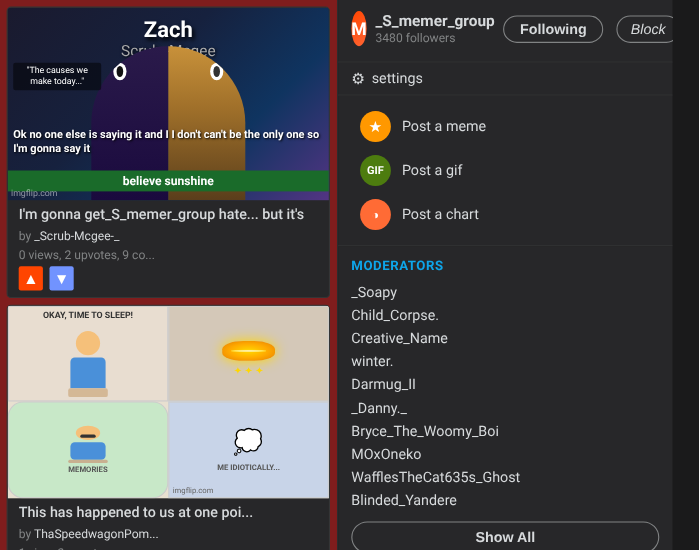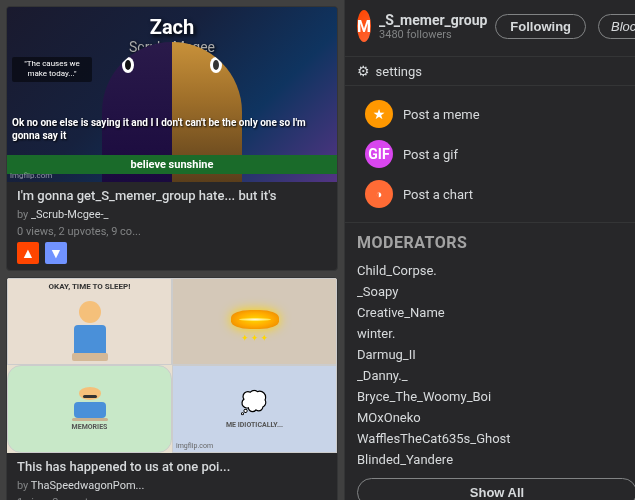--- a/index.html
+++ b/index.html
@@ -8,24 +8,24 @@
       height: 500px;
       background: #1a1a1b;
       font-family: -apple-system, BlinkMacSystemFont, 'Segoe UI', Roboto, sans-serif;
       color: #d7dadc;
       overflow: hidden;
       display: flex;
     }
 
     
     .left-panel {
-      width: 344px;
+      width: 306px;
       height: 500px;
       overflow-y: auto;
-      background: #404040;
+      background: #7f1d1d;
       flex-shrink: 0;
     }
     .left-panel::-webkit-scrollbar { width: 4px; }
     .left-panel::-webkit-scrollbar-thumb { background: #444; }
 
     .post-card {
       background: #272729;
       border: 1px solid #343536;
       border-radius: 4px;
       margin: 6px 6px;
@@ -287,33 +287,33 @@
     .action-icon {
       width: 28px;
       height: 28px;
       border-radius: 50%;
       display: flex;
       align-items: center;
       justify-content: center;
       font-size: 14px;
     }
     .icon-meme { background: #ff9800; color: white; }
-    .icon-gif { background: #d946ef; color: white; font-size: 14px; font-weight: bold; }
+    .icon-gif { background: #4d7c0f; color: white; font-size: 10px; font-weight: bold; }
     .icon-chart { background: #ff6b35; color: white; font-size: 11px; }
 
     
     .section {
       background: #272729;
       border-bottom: 1px solid #343536;
       padding: 10px 12px;
     }
     .section-title {
-      font-size: 16px;
+      font-size: 12px;
       font-weight: 700;
-      color: #a3a3a3;
+      color: #0ea5e9;
       text-transform: uppercase;
       letter-spacing: 0.5px;
       margin-bottom: 8px;
     }
     .mod-item {
       font-size: 13px;
       color: #d7dadc;
       padding: 3px 0;
       cursor: pointer;
     }
@@ -467,22 +467,22 @@
     <a class="action-btn">
       <div class="action-icon icon-chart">
         <span>◑</span>
       </div>
       <span>Post a chart</span>
     </a>
   </div>
 
   <div class="section">
     <div class="section-title">Moderators</div>
+    <div class="mod-item">_Soapy</div>
     <div class="mod-item">Child_Corpse.</div>
-    <div class="mod-item">_Soapy</div>
     <div class="mod-item">Creative_Name</div>
     <div class="mod-item">winter.</div>
     <div class="mod-item">Darmug_II</div>
     <div class="mod-item">_Danny._</div>
     <div class="mod-item">Bryce_The_Woomy_Boi</div>
     <div class="mod-item">MOxOneko</div>
     <div class="mod-item">WafflesTheCat635s_Ghost</div>
     <div class="mod-item">Blinded_Yandere</div>
     <button class="show-all-btn">Show All</button>
   </div>

